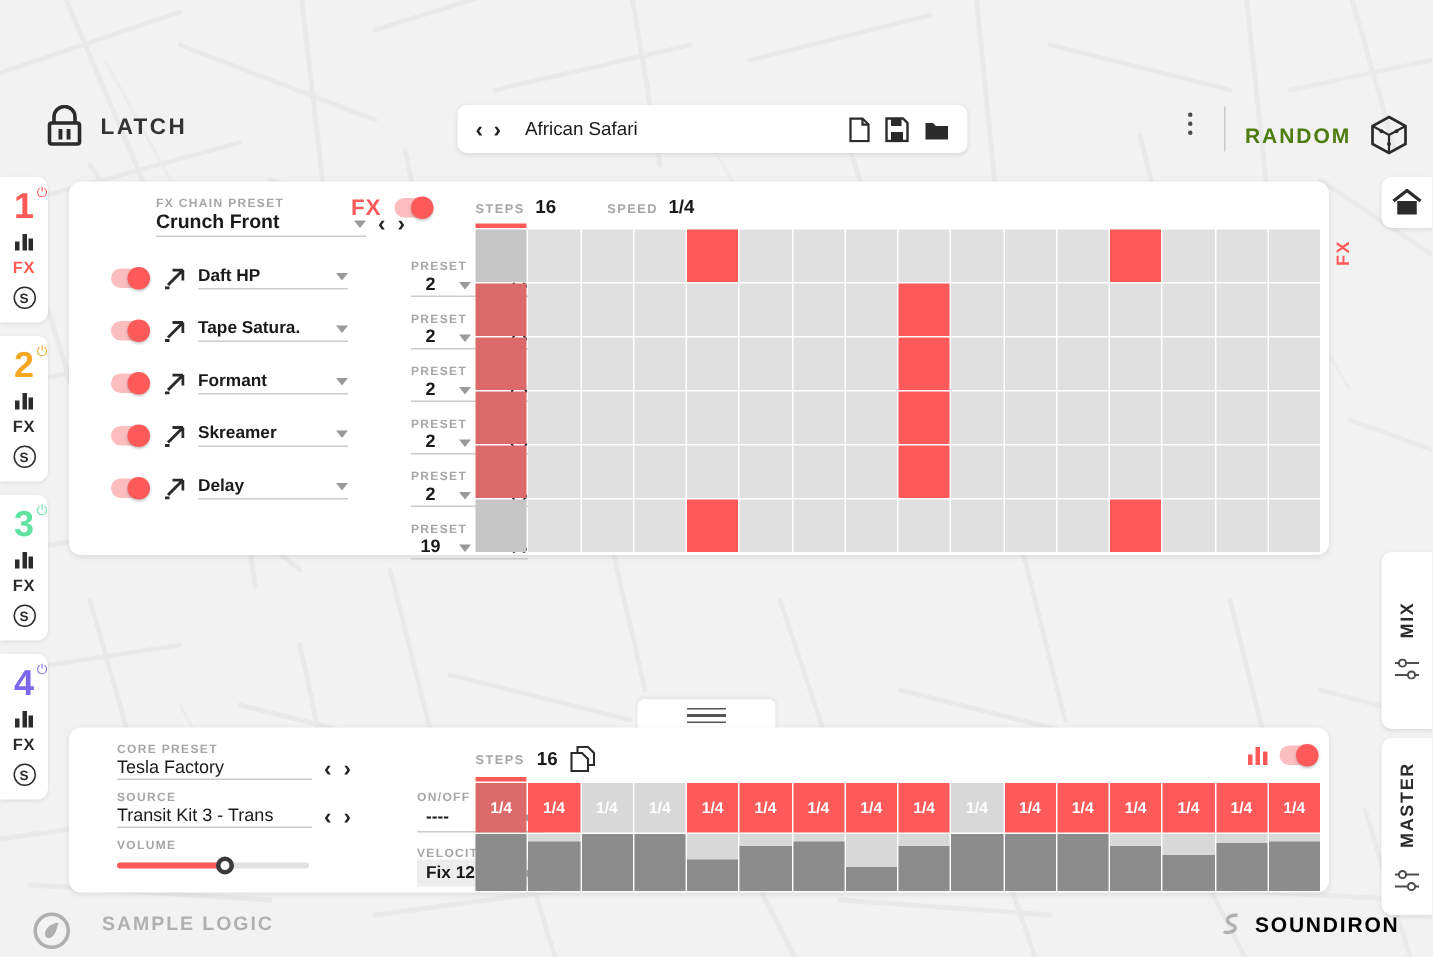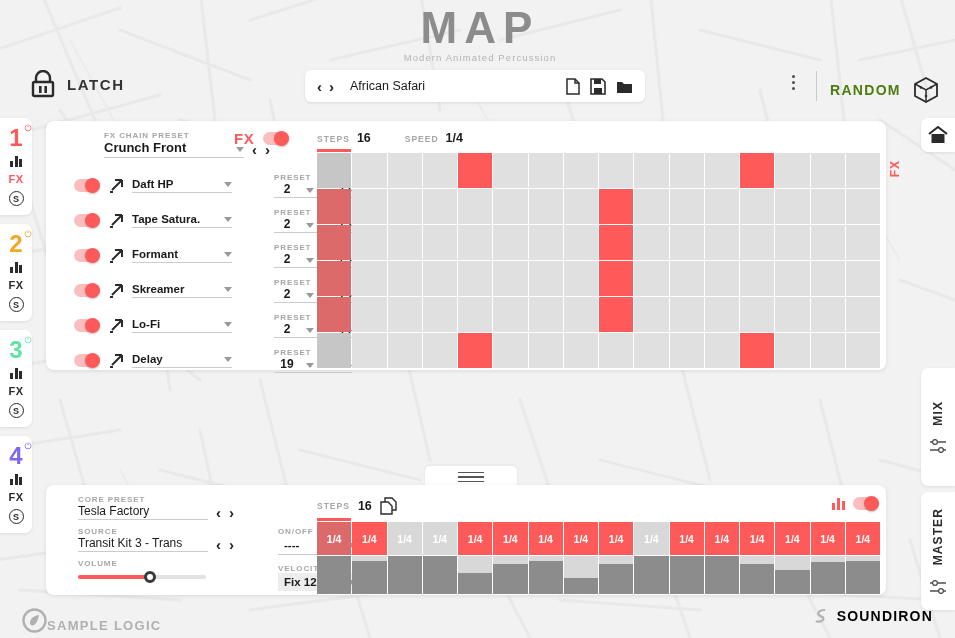--- a/index.html
+++ b/index.html
@@ -147,21 +147,21 @@
          grid-template-columns: repeat(16, 1fr); gap: 1px; width: 563px; }
   .seq-top { height: 33px; display: flex; align-items: center; justify-content: center;
              font-size: 10.5px; color: #fff; font-weight: 700; background: #ff5a5a; cursor: pointer; }
   .seq-top.off { background: #d8d8d8; color: #fff; }
   .seq-top.play { background: #dd6a6a; }
   .seq-bot { height: 38px; background: #d8d8d8; position: relative; cursor: pointer; }
   .seq-bot i { position: absolute; left: 0; bottom: 0; width: 100%; background: #8c8c8c; display: block; }
 
   
   .footer { position: absolute; left: 0; bottom: 0; width: 955px; height: 40px; }
-  .f-left { position: absolute; left: 22px; top: 10px; display: flex; align-items: flex-end; gap: 0; }
+  .f-left { position: absolute; left: 22px; top: 10px; display: flex; align-items: flex-start; gap: 21px; }
   .f-left-label { font-size: 13px; font-weight: 700; letter-spacing: 1.3px; color: #b0b0b0; }
   .f-center { position: absolute; left: 0; right: 0; top: 13px; text-align: center;
               font-size: 11px; color: #a8a8a8; }
   .f-right { position: absolute; right: 22px; top: 10px; display: flex; align-items: center; gap: 8px; }
   .f-right-label { font-size: 14px; font-weight: 700; letter-spacing: 1.2px; color: #000000; }
 </style>
 </head>
 <body>
 
 <svg id="map-bg" width="955" height="638" viewBox="0 0 955 638">
@@ -183,24 +183,20 @@
     <path d="M20 590 L180 600 M250 610 L400 590 M560 600 L700 610 M760 590 L940 600"></path>
   </g>
   <g stroke="#e8e8e8" stroke-width="2" fill="none">
     <path d="M70 40 L130 150 M310 200 L390 300 M470 90 L530 190 M640 220 L700 320"></path>
     <path d="M120 470 L180 580 M420 180 L480 280 M840 160 L900 260 M240 160 L300 260"></path>
   </g>
 </svg>
 
 <div class="stage">
 
-  <div class="logo-block">
-    <div class="logo-map">MAP</div>
-    <div class="logo-sub">Modern Animated Percussion</div>
-  </div>
 
   <div class="latch">
     <svg width="26" height="28" viewBox="0 0 26 28">
       <path d="M6 12 V8 a7 7 0 0 1 14 0 V12" fill="none" stroke="#2b2b2b" stroke-width="2.4"></path>
       <rect x="3" y="12" width="20" height="14" rx="1.5" fill="none" stroke="#2b2b2b" stroke-width="2.4"></rect>
       <rect x="9" y="16" width="2.6" height="7" fill="#2b2b2b"></rect>
       <rect x="14.4" y="16" width="2.6" height="7" fill="#2b2b2b"></rect>
     </svg>
     <span class="latch-label">LATCH</span>
   </div>
@@ -361,32 +357,20 @@
           </div>
         </div>
         <div class="fx-row">
           <div class="toggle">
               <i></i>
             </div>
           <svg class="expand" viewBox="0 0 14 14">
               <path d="M13 1 L3 11 M13 1 H6 M13 1 V8 M1 13 h3" stroke="#2b2b2b" stroke-width="2" fill="none"></path>
             </svg>
           <div class="fx-name-wrap">
-            <span class="fx-name">Lo-Fi</span>
-            <span class="caret"></span>
-          </div>
-        </div>
-        <div class="fx-row">
-          <div class="toggle">
-              <i></i>
-            </div>
-          <svg class="expand" viewBox="0 0 14 14">
-              <path d="M13 1 L3 11 M13 1 H6 M13 1 V8 M1 13 h3" stroke="#2b2b2b" stroke-width="2" fill="none"></path>
-            </svg>
-          <div class="fx-name-wrap">
             <span class="fx-name">Delay</span>
             <span class="caret"></span>
           </div>
         </div>
       </div>
     </div>
 
     <div class="fx-toggle-top" style="top:9px;left:188px">
       <span class="fx-red">FX</span>
       <div class="toggle">

